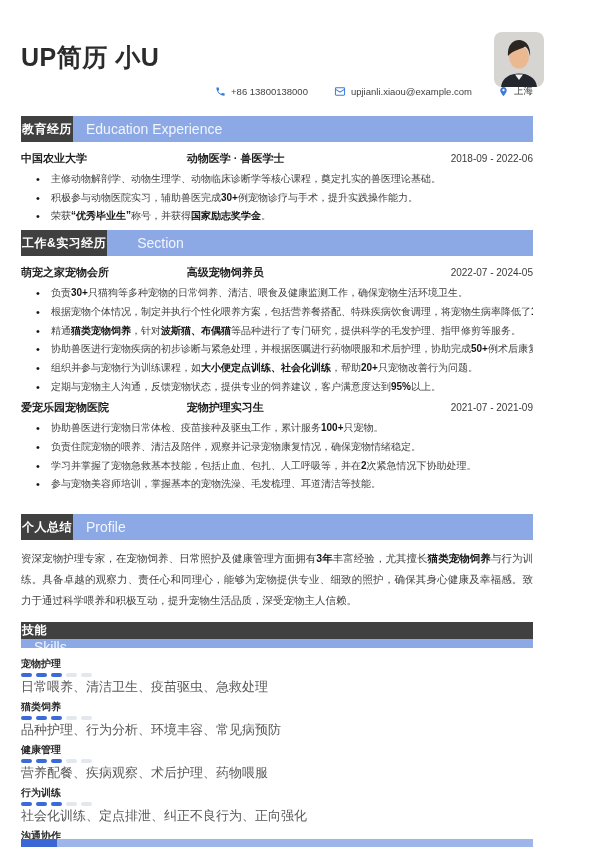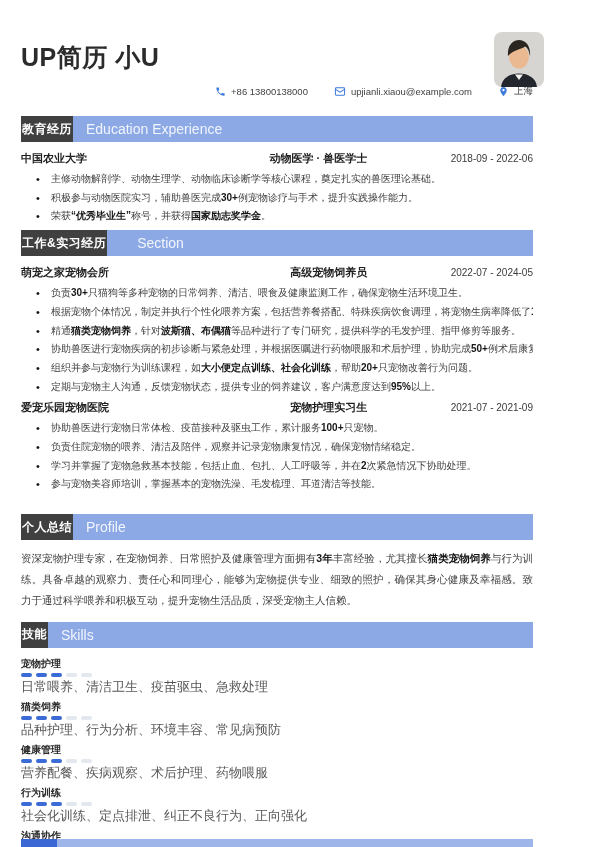--- a/index.html
+++ b/index.html
@@ -11,25 +11,25 @@
   
   .name { margin:42px 0 0; font-size:25px; line-height:30px; font-weight:700; color:#2b2b2b; letter-spacing:.5px; }
   .contacts { margin-top:13px; display:flex; align-items:center; gap:26px; font-size:9.5px; color:#3f3f3f;justify-content:flex-end; }
   .contact { display:flex; align-items:center; gap:5px; }
   .contact svg { display:block; }
   .photo { position:absolute; top:32px; right:9px; width:50px; height:55px; border-radius:8px; overflow:hidden; }
   
   .section-bar { display:flex; align-items:stretch; height:26px; background:#8ca9e5; }
   .section-bar .tag { display:flex; align-items:center; padding:0 1px; background:#404040; color:#ffffff; font-size:12px; font-weight:700; letter-spacing:.5px; white-space:nowrap; }
   .section-bar .sub { display:flex; align-items:center; margin-left:13px; color:rgba(255,255,255,.88); font-size:14px; }
-  .mt18 { margin-top:18px; } .mt4 { margin-top:4px;gap:17px; } .mt6 { margin-top:20px; } .mt2 { margin-top:2px; }
+  .mt18 { margin-top:18px; } .mt4 { margin-top:4px;gap:17px; } .mt6 { margin-top:20px; } .mt2 { margin-top:2px;flex-direction:column; }
   
   .entry-row { display:flex; margin-top:9px; align-items:baseline; }
   .entry-row .org  { flex:1.1; font-size:11px; font-weight:700; color:#1f1f1f; }
-  .entry-row .role { flex:1.2; text-align:right; font-size:11px; font-weight:700; color:#1f1f1f; }
+  .entry-row .role { flex:1.2; text-align:left; font-size:11px; font-weight:700; color:#1f1f1f; }
   .entry-row .date { flex:1.1; text-align:right; font-size:10px; color:#3a3a3a; }
   ul.bullets { margin:4px 0 0; padding:0; list-style:none; }
   ul.bullets li { position:relative; padding-left:30px; font-size:10px; line-height:18.7px; color:#3f3f3f; white-space:nowrap; overflow:hidden; }
   ul.bullets li::before { content:"•"; position:absolute; left:15px; top:0; color:#141414; font-size:11px; }
   b { font-weight:700; color:#161616; }
   
   .para { margin-top:8px; font-size:10.5px; line-height:21px; color:#3f3f3f; text-align:justify; }
   
   .skills-list { margin-top:9px; }
   .skill { margin-bottom:8px; }

